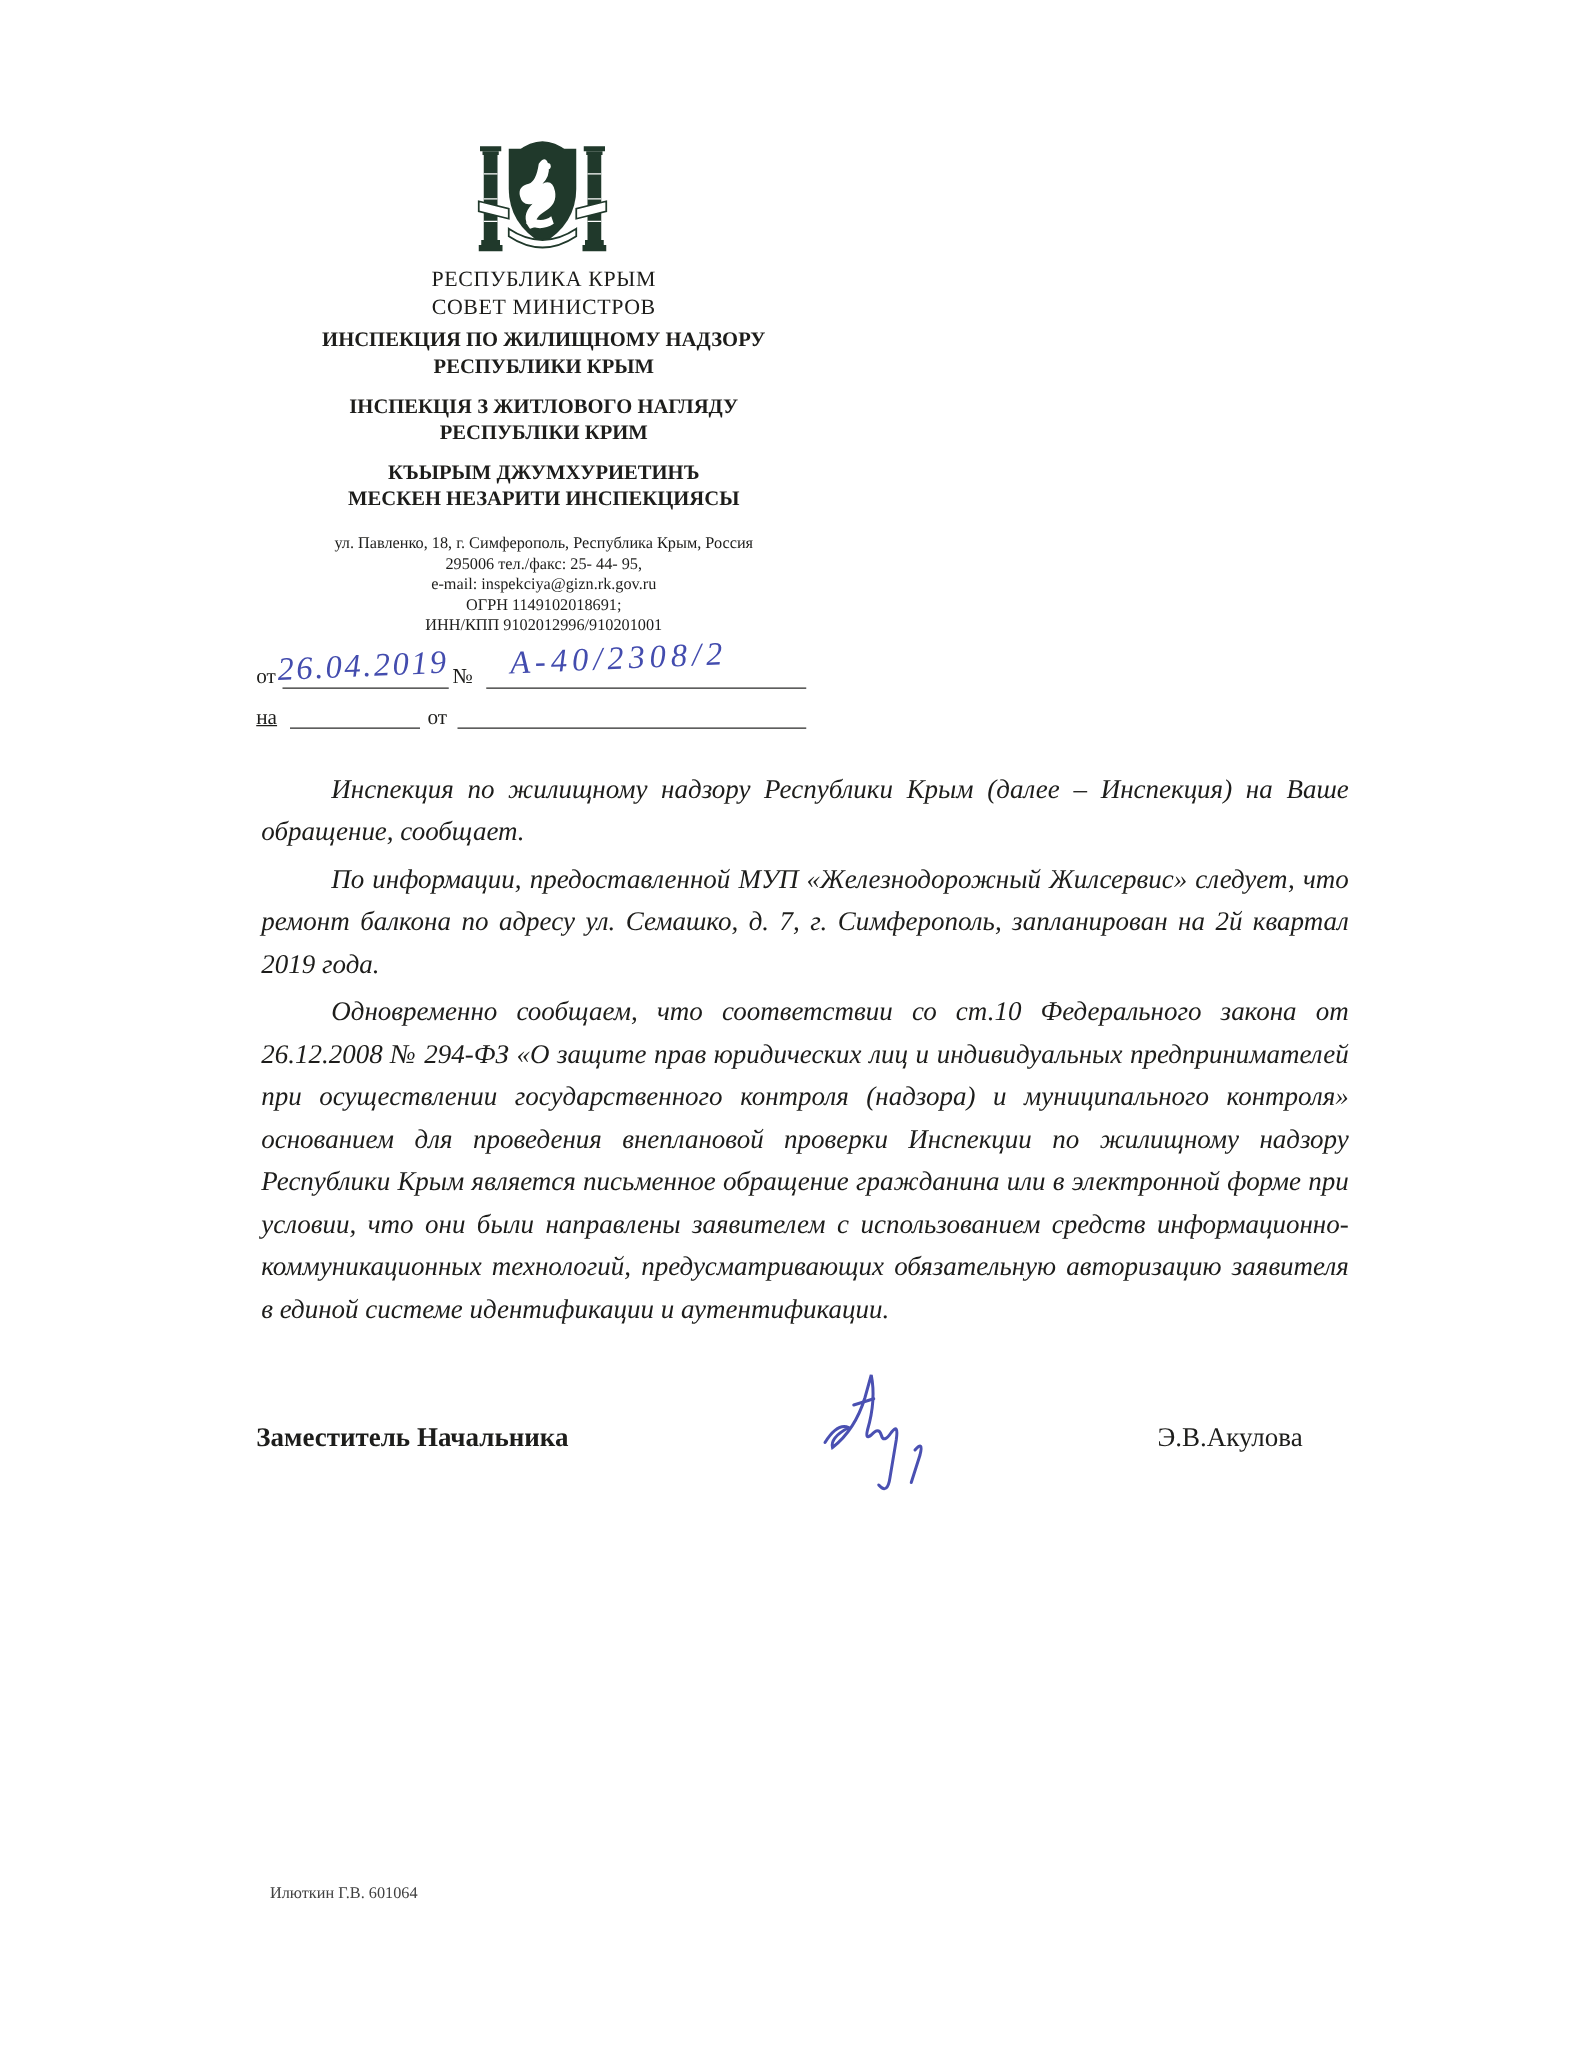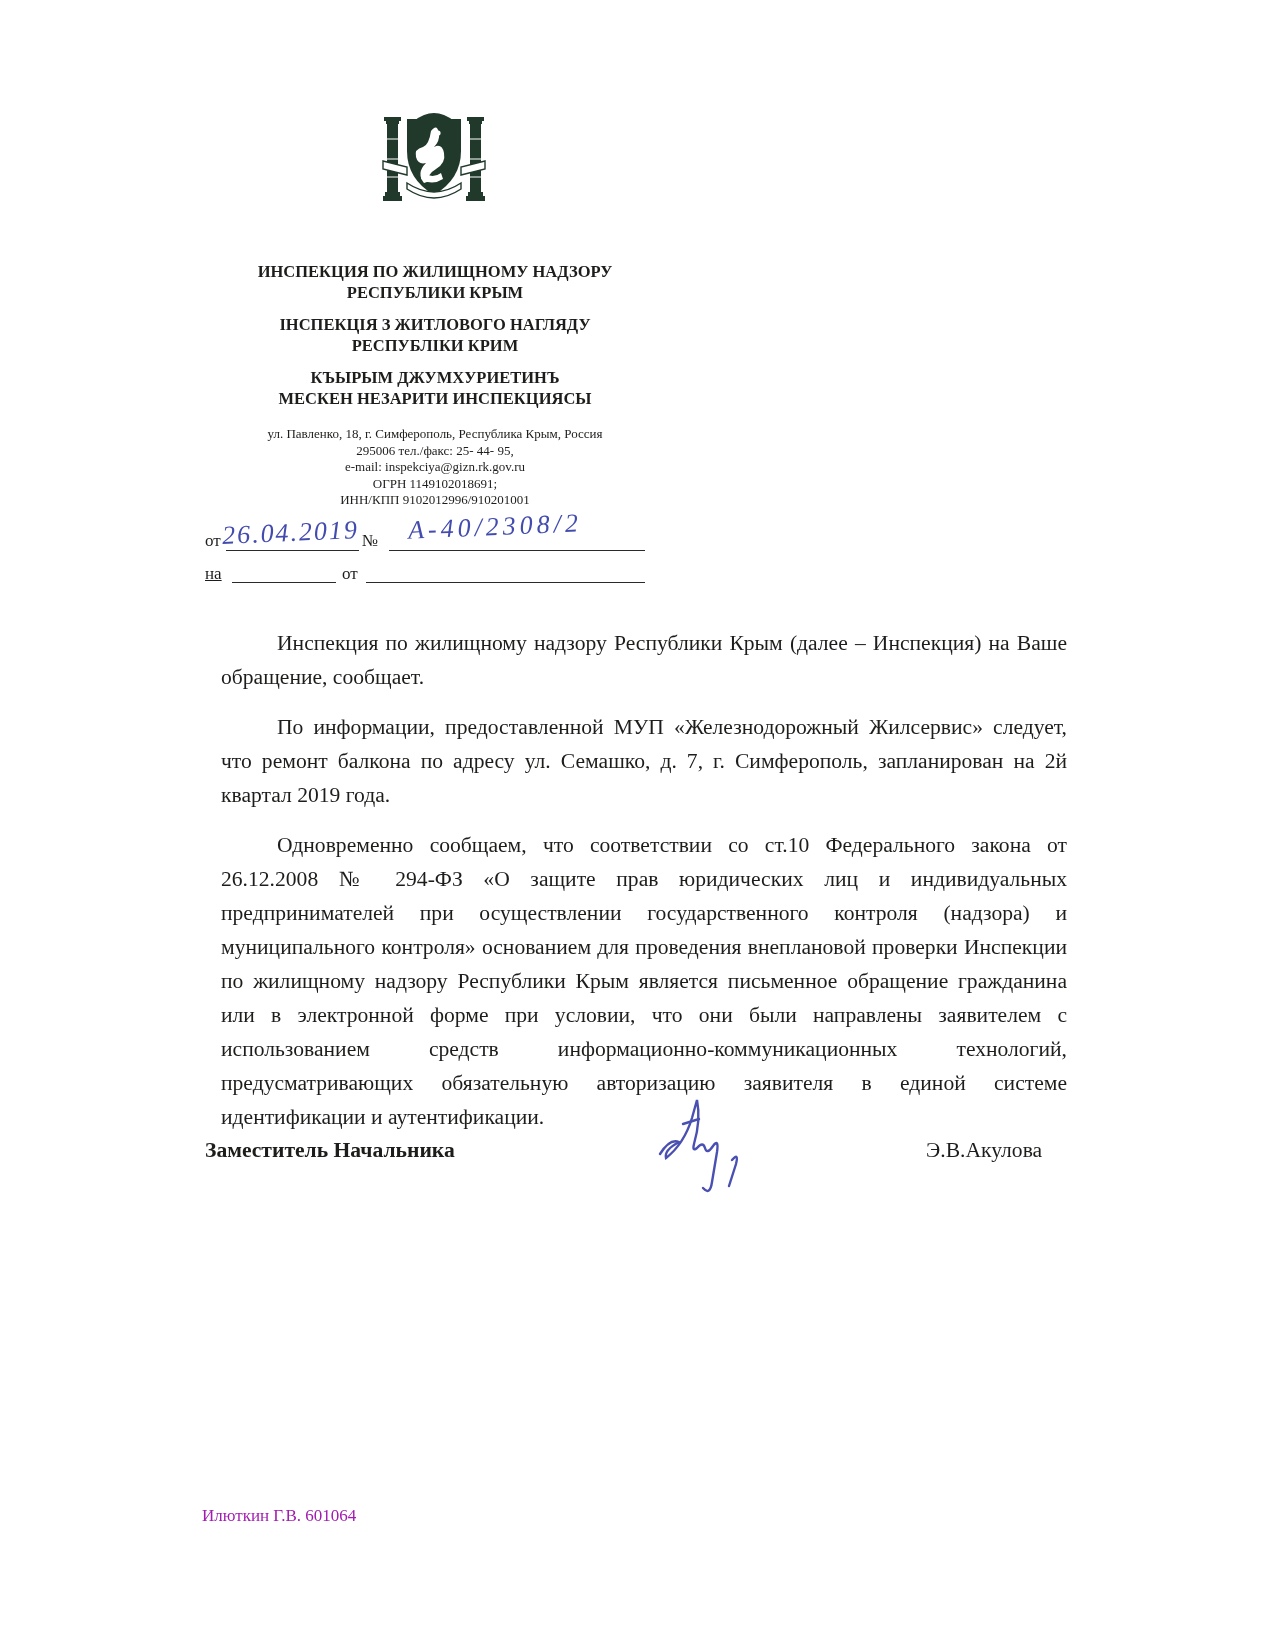--- a/index.html
+++ b/index.html
@@ -16,26 +16,26 @@
   .recipient{position:absolute;left:665px;top:270px;font-size:22px;line-height:29px;}
   .recipient .name{font-weight:bold;}
   .ref-label{position:absolute;font-size:17px;}
   .ref-underline{position:absolute;border-bottom:1.6px solid #2a2a28;height:0;}
   .handwriting{
     position:absolute;color:#434cae;font-style:italic;font-size:26px;
     letter-spacing:2px;white-space:nowrap;transform:rotate(-2.5deg);
     font-family:"Liberation Serif","DejaVu Serif",serif;
   }
   .body-text{position:absolute;left:205px;top:610px;width:878px;}
-  .body-text p{margin:16px;font-size:21.6px;line-height:34px;text-align:justify;text-indent:56px;}
+  .body-text p{margin:4px;font-size:21.6px;line-height:34px;text-align:justify;text-indent:56px;font-style:italic;}
   .sig-position{position:absolute;left:205px;top:1138px;font-size:21.6px;font-weight:bold;}
   .sig-name{position:absolute;left:926px;top:1138px;font-size:21.6px;font-weight:normal;}
   .sig-svg{position:absolute;left:652px;top:1088px;}
   .emblem{position:absolute;left:381px;top:109px;}
-  .footer-exec{position:absolute;left:202px;top:1506px;font-size:17px;color:#a21caf;}
+  .footer-exec{position:absolute;left:216px;top:1506px;font-size:13px;color:#404040;}
 </style>
 </head>
 <body>
 
 <div class="page">
 
   <svg class="emblem" width="106" height="106" viewBox="0 0 106 106">
     <g fill="#20392b">
 
       <rect x="3" y="8" width="17" height="4"></rect>
@@ -70,20 +70,24 @@
       <path d="M26,74 Q53,92 80,74 L80,80 Q53,98 26,80 Z"></path>
     </g>
 
     <g fill="#fff">
       <path d="M50,22 q6,-8 8,2 q1,8 -5,14 q8,-4 10,6 q2,10 -8,16 q-10,6 -6,12 l-6,2 q-8,-10 2,-20 q-8,2 -10,-6 q-2,-8 7,-10 q6,-2 8,-16 z"></path>
       <circle cx="57" cy="24" r="2.6"></circle>
       <path d="M42,64 q10,6 18,0 l2,6 q-11,7 -22,0 z"></path>
     </g>
   </svg>
 
+  <div class="center-col state-name">
+    <div>РЕСПУБЛИКА КРЫМ</div>
+    <div>СОВЕТ МИНИСТРОВ</div>
+  </div>
 
   <div class="center-col org-block">
     <div class="org-group">
       <div>ИНСПЕКЦИЯ ПО ЖИЛИЩНОМУ НАДЗОРУ</div>
       <div>РЕСПУБЛИКИ КРЫМ</div>
     </div>
     <div class="org-group">
       <div>ІНСПЕКЦІЯ З ЖИТЛОВОГО НАГЛЯДУ</div>
       <div>РЕСПУБЛІКИ КРИМ</div>
     </div>

